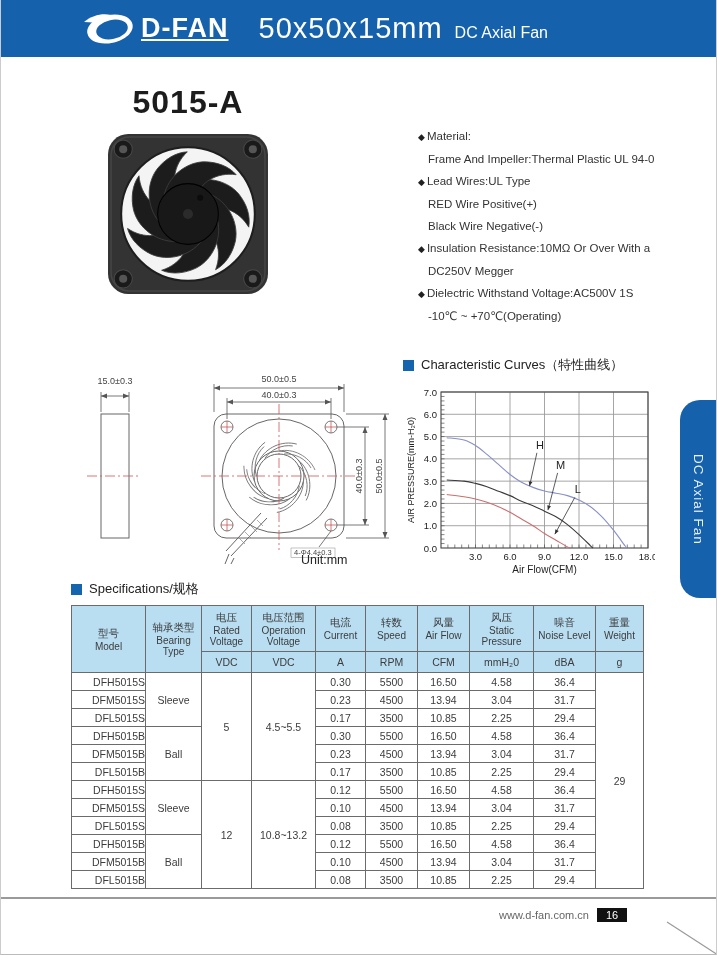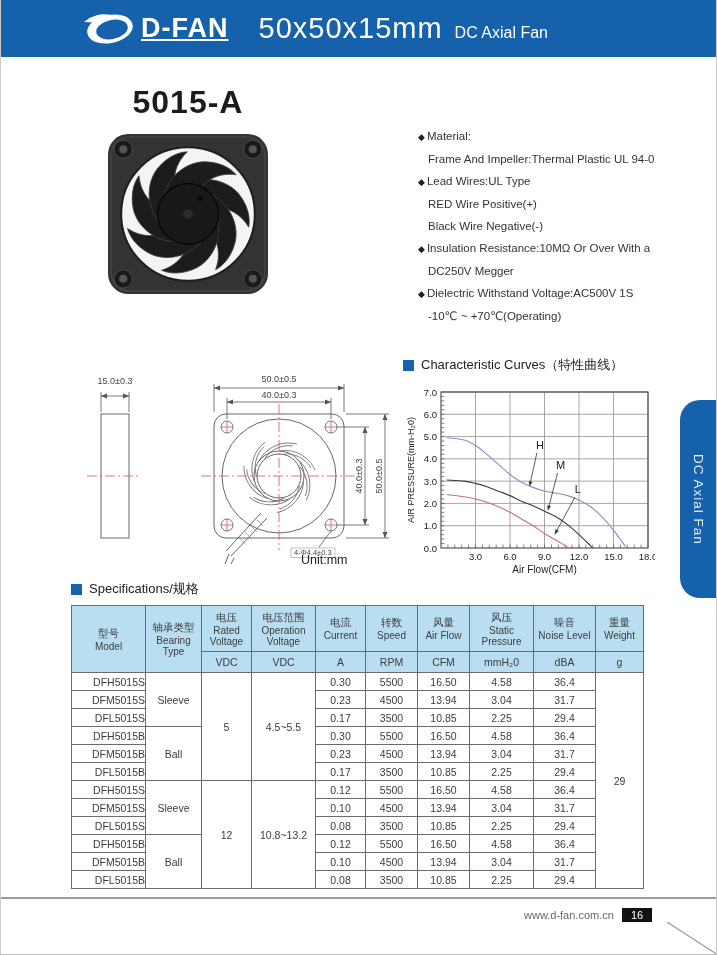--- a/index.html
+++ b/index.html
@@ -53,21 +53,21 @@
 
   
   .side-tab { position:absolute; right:0; top:400px; width:36px; height:198px;
               background:#1661ac; border-radius:20px 0 0 20px;
               display:flex; align-items:center; justify-content:center; }
   .side-tab span { writing-mode:vertical-rl; color:#eaf2fb; font-size:13.5px; letter-spacing:1px; }
 
   
   .footer-line { position:absolute; left:0; top:897px; width:717px; height:2px; background:#9a9a9a; }
   .footer-text { position:absolute; top:908px; left:498px; display:flex; align-items:center; gap:8px; }
-  .site { font-size:11px; color:#666;margin-left:25px; }
+  .site { font-size:11px; color:#666; }
   .page-badge { background:#111; color:#fff; font-size:11px; padding:1px 9px; }
   .corner-svg { position:absolute; left:664px; top:920px; }
 </style>
 </head>
 <body>
 
 <div class="page">
 
   <div class="topbar">
     <div class="brand">

